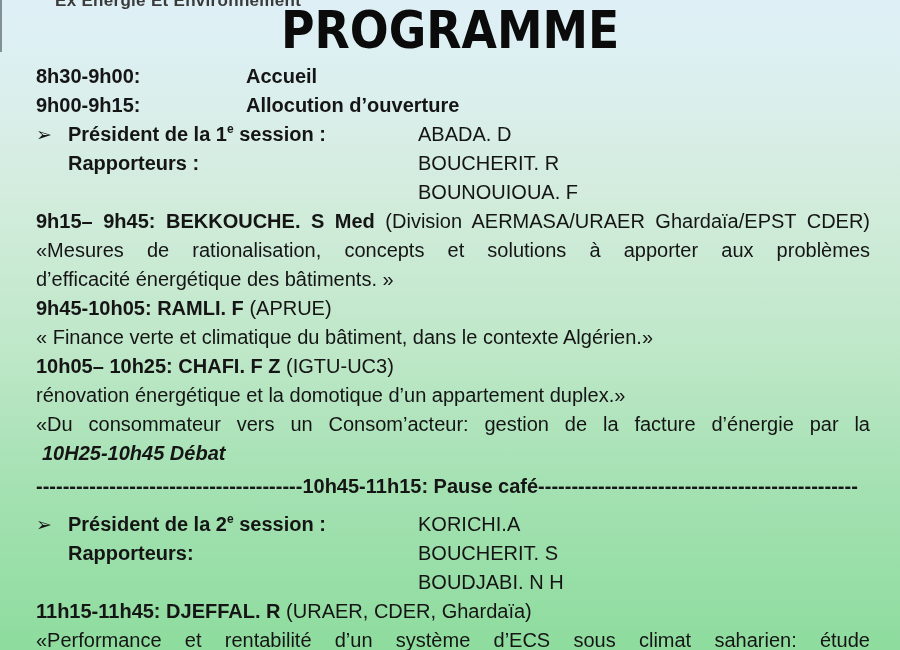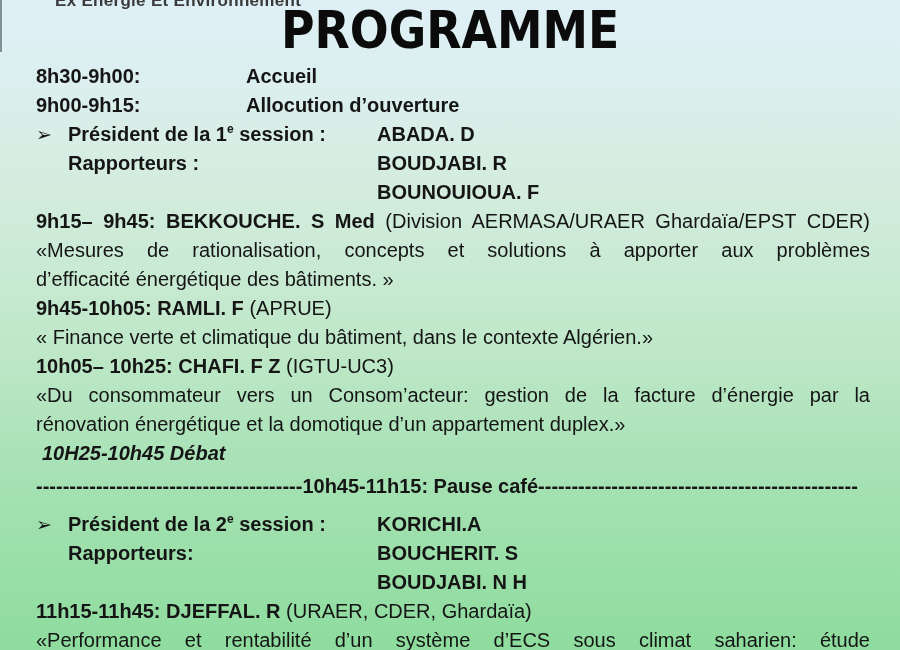--- a/index.html
+++ b/index.html
@@ -43,21 +43,21 @@
   .fill{
     white-space:normal;
     text-align:justify;text-align-last:justify;
   }
   .cols{display:flex;gap:39px;}
   .time-col{flex:0 0 171px;font-weight:bold;}
   .label-col{font-weight:bold;text-align:right;}
   .brow{display:flex;}
   .bullet-col{flex:0 0 32px;font-size:19px;}
   .btext-col{flex:0 0 309px;font-weight:bold;}
-  .bname-col{font-weight:bold;}
+  .bname-col{font-weight:normal;margin-left:41px;}
   sup.e{font-size:12px;vertical-align:super;line-height:0;}
   .pause-line{
     font-weight:bold;overflow:hidden;
   }
   .debat-line{padding-left:6px;font-weight:bold;font-style:italic;}
   .gap-pause{margin-top:4px;}
   .gap-session{margin-top:9px;}
 </style>
 </head>
 <body>
@@ -83,38 +83,38 @@
 
     <div class="line brow">
       <span class="bullet-col">➢</span>
       <span class="btext-col"><span>Président de la 1</span><sup class="e">e</sup><span> session  :</span></span>
       <span class="bname-col">ABADA. D</span>
     </div>
 
     <div class="line brow">
       <span class="bullet-col"></span>
       <span class="btext-col">Rapporteurs :</span>
-      <span class="bname-col">BOUDJABI. R</span>
+      <span class="bname-col">BOUCHERIT. R</span>
     </div>
     <div class="line brow">
       <span class="bullet-col"></span>
       <span class="btext-col"></span>
       <span class="bname-col">BOUNOUIOUA. F</span>
     </div>
 
     <div class="line fill"><span class="b">9h15– 9h45: BEKKOUCHE. S Med </span><span>(Division AERMASA/URAER Ghardaïa/EPST CDER)</span></div>
     <div class="line fill">«Mesures de rationalisation, concepts et solutions à apporter aux problèmes</div>
     <div class="line wrapline">d’efficacité énergétique des bâtiments. »</div>
 
     <div class="line"><span class="b">9h45-10h05: RAMLI. F </span><span>(APRUE)</span></div>
     <div class="line wrapline">« Finance verte et climatique du bâtiment, dans le contexte Algérien.»</div>
 
     <div class="line"><span class="b">10h05– 10h25: CHAFI. F Z </span><span>(IGTU-UC3)</span></div>
+    <div class="line wrapline">rénovation énergétique et la domotique d’un appartement duplex.»</div>
     <div class="line fill">«Du consommateur vers un Consom’acteur: gestion de la facture d’énergie par la</div>
-    <div class="line wrapline">rénovation énergétique et la domotique d’un appartement duplex.»</div>
 
     <div class="line debat-line">10H25-10h45 Débat</div>
 
     <div class="line pause-line gap-pause"><span>----------------------------------------</span><span>10h45-11h15: Pause café</span><span>------------------------------------------------</span></div>
 
     <div class="line brow gap-session">
       <span class="bullet-col">➢</span>
       <span class="btext-col"><span>Président de la 2</span><sup class="e">e</sup><span> session :</span></span>
       <span class="bname-col">KORICHI.A</span>
     </div>

